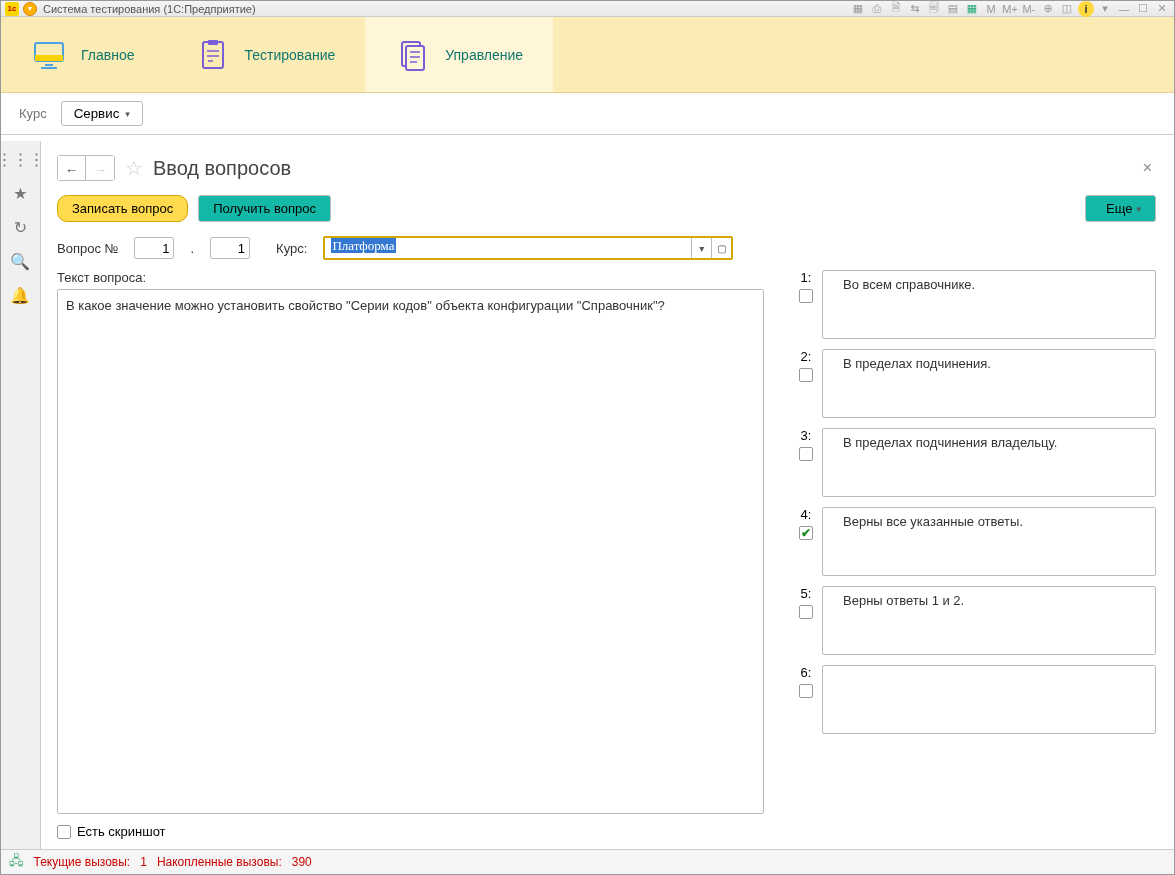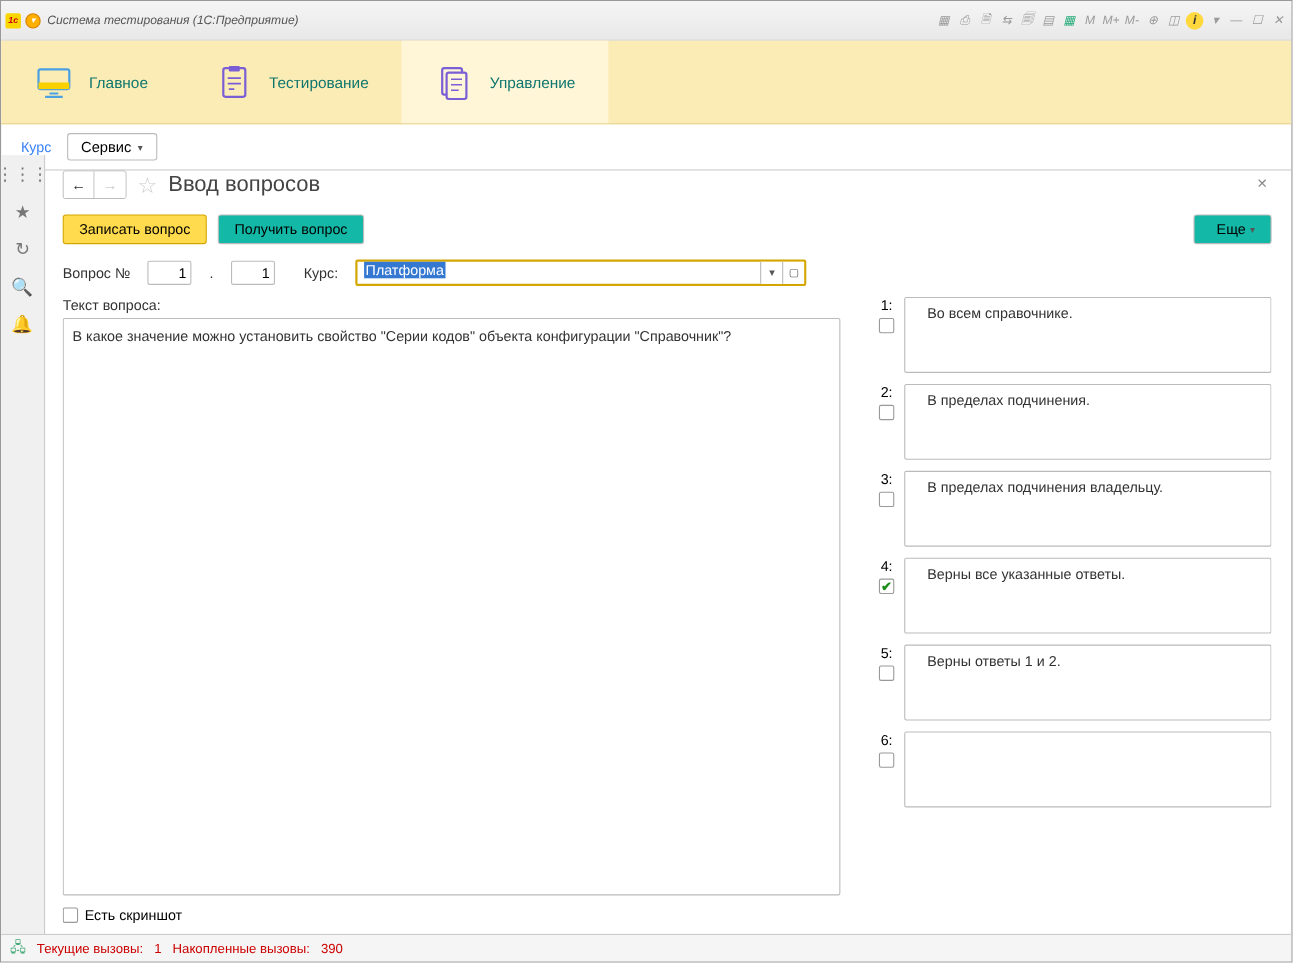--- a/index.html
+++ b/index.html
@@ -7,29 +7,28 @@
   font-family: Arial, sans-serif;
   font-size: 12px;
   background: #fff;
   width: 1175px;
   height: 875px;
   overflow: hidden;
   border: 1px solid #999;
   position: relative;
 }
 .titlebar {
-  height: 36px;
+  height: 16px;
   background: linear-gradient(#f5f5f5, #e8e8e8);
   border-bottom: 1px solid #ccc;
   display: flex;
   align-items: center;
   padding: 0 4px;
   font-size: 11px;
   color: #555;
-  font-style: italic;
 }
 .titlebar .logo {
   width: 14px; height: 14px;
   background: #f9d600;
   border-radius: 2px;
   margin-right: 4px;
   display: inline-flex; align-items: center; justify-content: center;
   font-size: 8px; font-weight: bold; color: #c00;
 }
 .titlebar .drop {
@@ -68,21 +67,21 @@
   display: inline-flex; align-items: center; justify-content: center;
 }
 .subbar {
   height: 42px;
   border-bottom: 1px solid #ccc;
   display: flex;
   align-items: center;
   padding: 0 18px;
   gap: 14px;
 }
-.subbar .link { color: #3b82f6; font-size: 13px; cursor: pointer; }
+.subbar .link { color: #737373; font-size: 13px; cursor: pointer; }
 .subbar .svc-btn {
   border: 1px solid #bbb; border-radius: 3px;
   padding: 4px 12px;
   background: #fff;
   cursor: pointer;
   display: inline-flex; align-items: center; gap: 6px;
 }
 .subbar .svc-btn::after { content: "▾"; font-size: 9px; color: #555; }
 .workspace {
   position: absolute;
@@ -121,35 +120,35 @@
 .page-title { font-size: 20px; color: #444; }
 .close-x { margin-left: auto; font-size: 16px; color: #888; cursor: pointer; padding: 0 4px;}
 .toolbar {
   display: flex; gap: 10px; align-items: center; margin-bottom: 14px;
 }
 .btn {
   border: 1px solid #bbb; border-radius: 3px; padding: 5px 14px;
   background: #14b8a6; cursor: pointer; font-size: 13px;
 }
 .btn.primary {
-  background: #ffdb4d; border-color: #d4a600; font-weight: normal;
+  background: #ffdb4d; border-color: #d4a600; font-weight: normal; border-radius: 10px;
 }
 .btn.more { margin-left: auto; display: inline-flex; align-items: center; gap: 4px; padding-left: 20px;}
 .btn.more::after { content: "▾"; font-size: 9px; color: #555; }
 .form-row {
   display: flex; align-items: center; gap: 16px; margin-bottom: 10px;
   font-size: 13px; color: #333;
 }
 .num-field {
   width: 40px; height: 22px; border: 1px solid #bbb; border-radius: 2px;
   padding: 0 4px; text-align: right; font-size: 13px;
 }
 .course-wrap {
   display: flex; border: 2px solid #d4a600; border-radius: 2px;
-  height: 24px; width: 410px;
+  height: 24px; width: 410px; font-family: Liberation Serif, serif;
 }
 .course-input {
   flex: 1; border: none; padding: 0 6px; font-size: 13px; outline: none;
 }
 .course-input .sel {
   background: #3478d1; color: #fff; padding: 0 1px;
 }
 .course-btn {
   width: 20px; border-left: 1px solid #bbb; background: #fff;
   display: inline-flex; align-items: center; justify-content: center;

